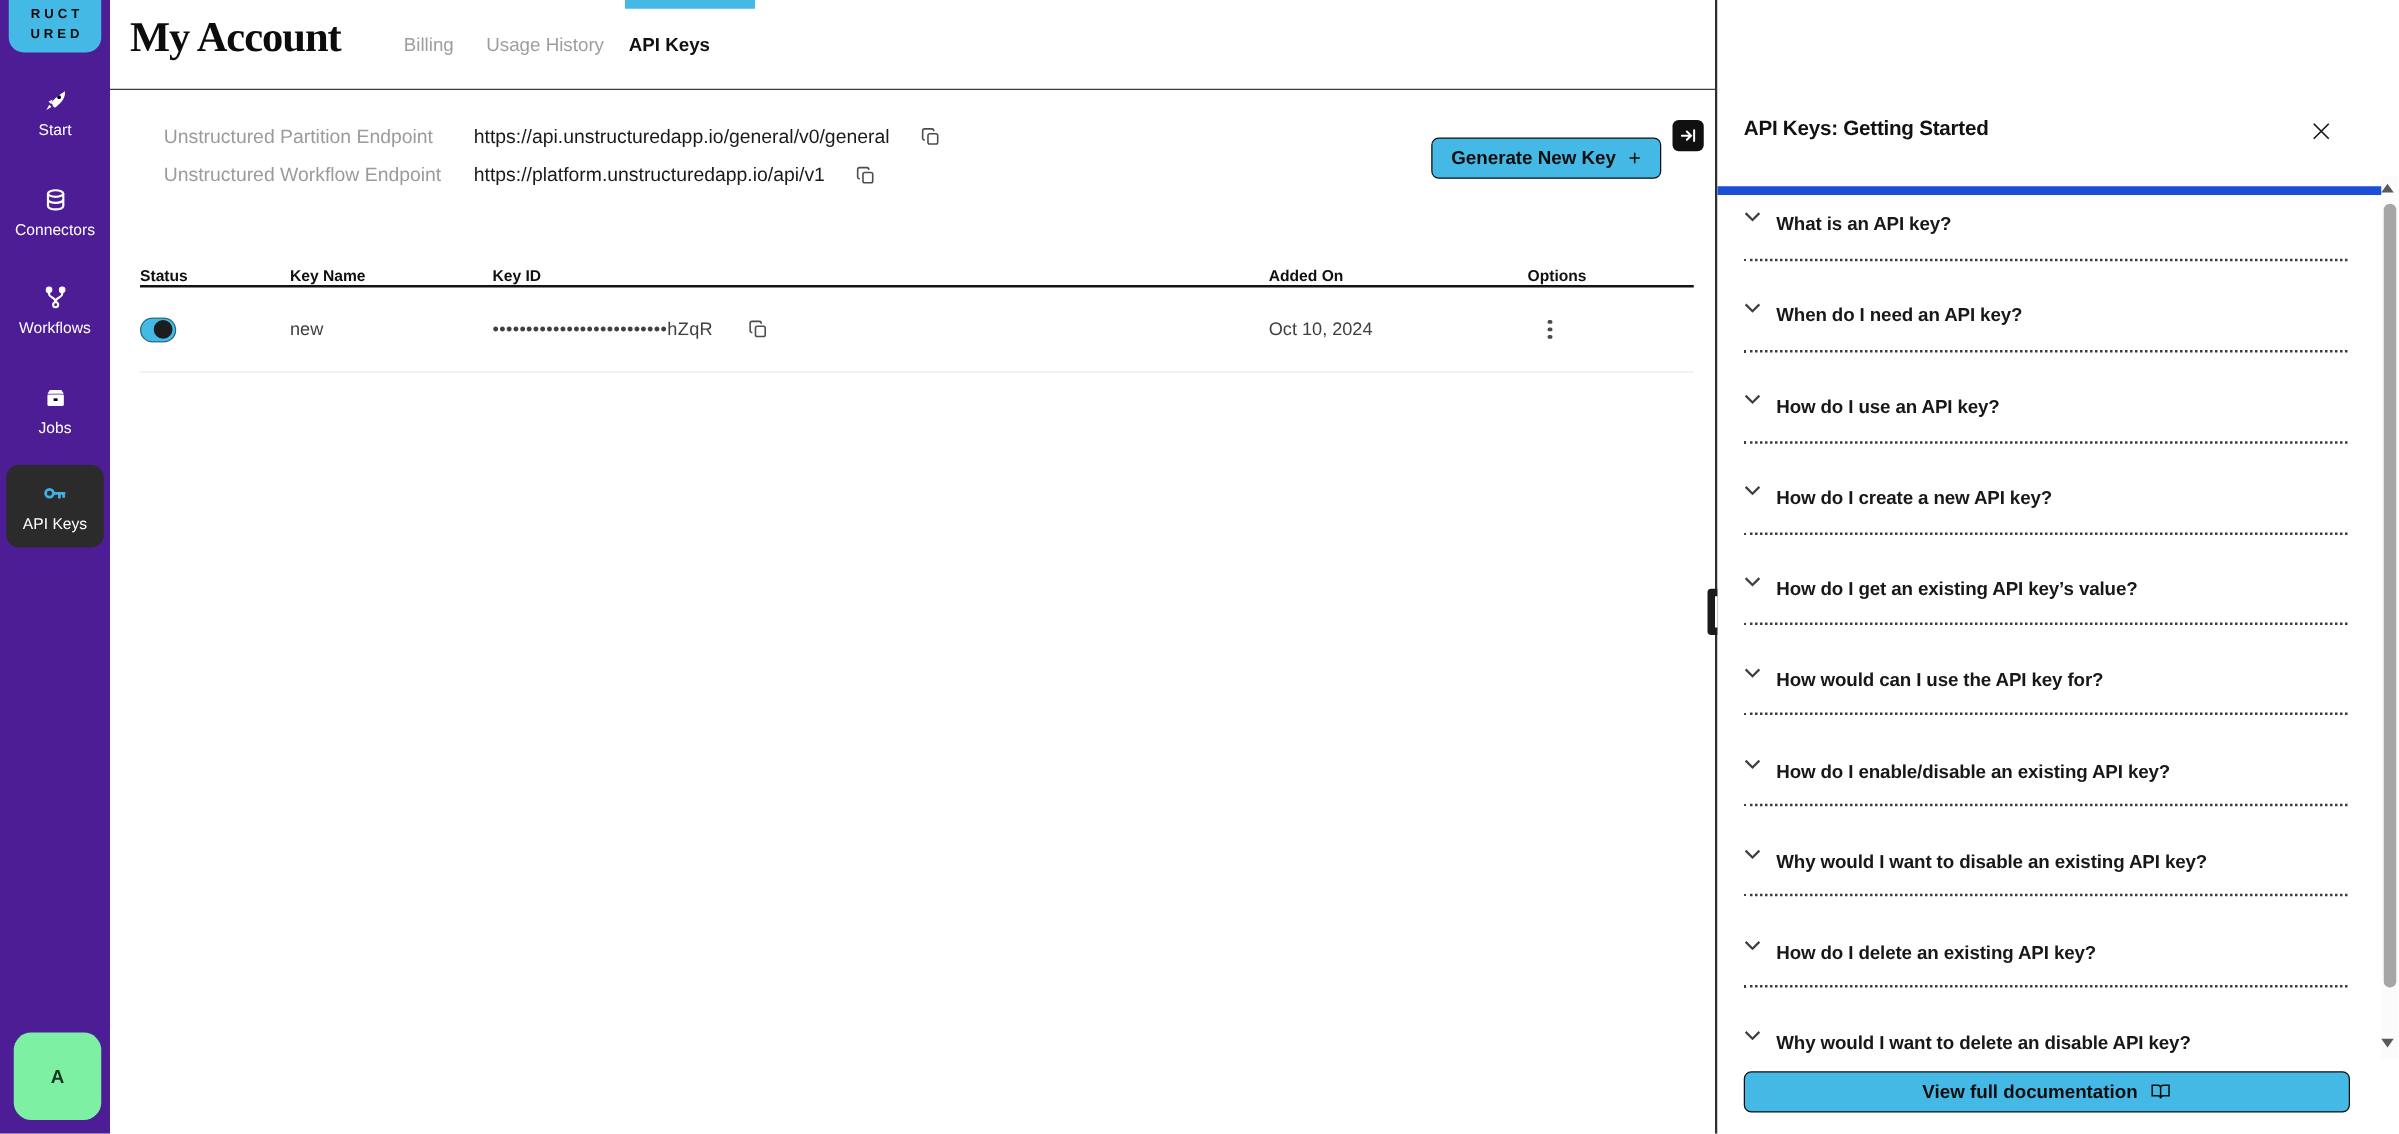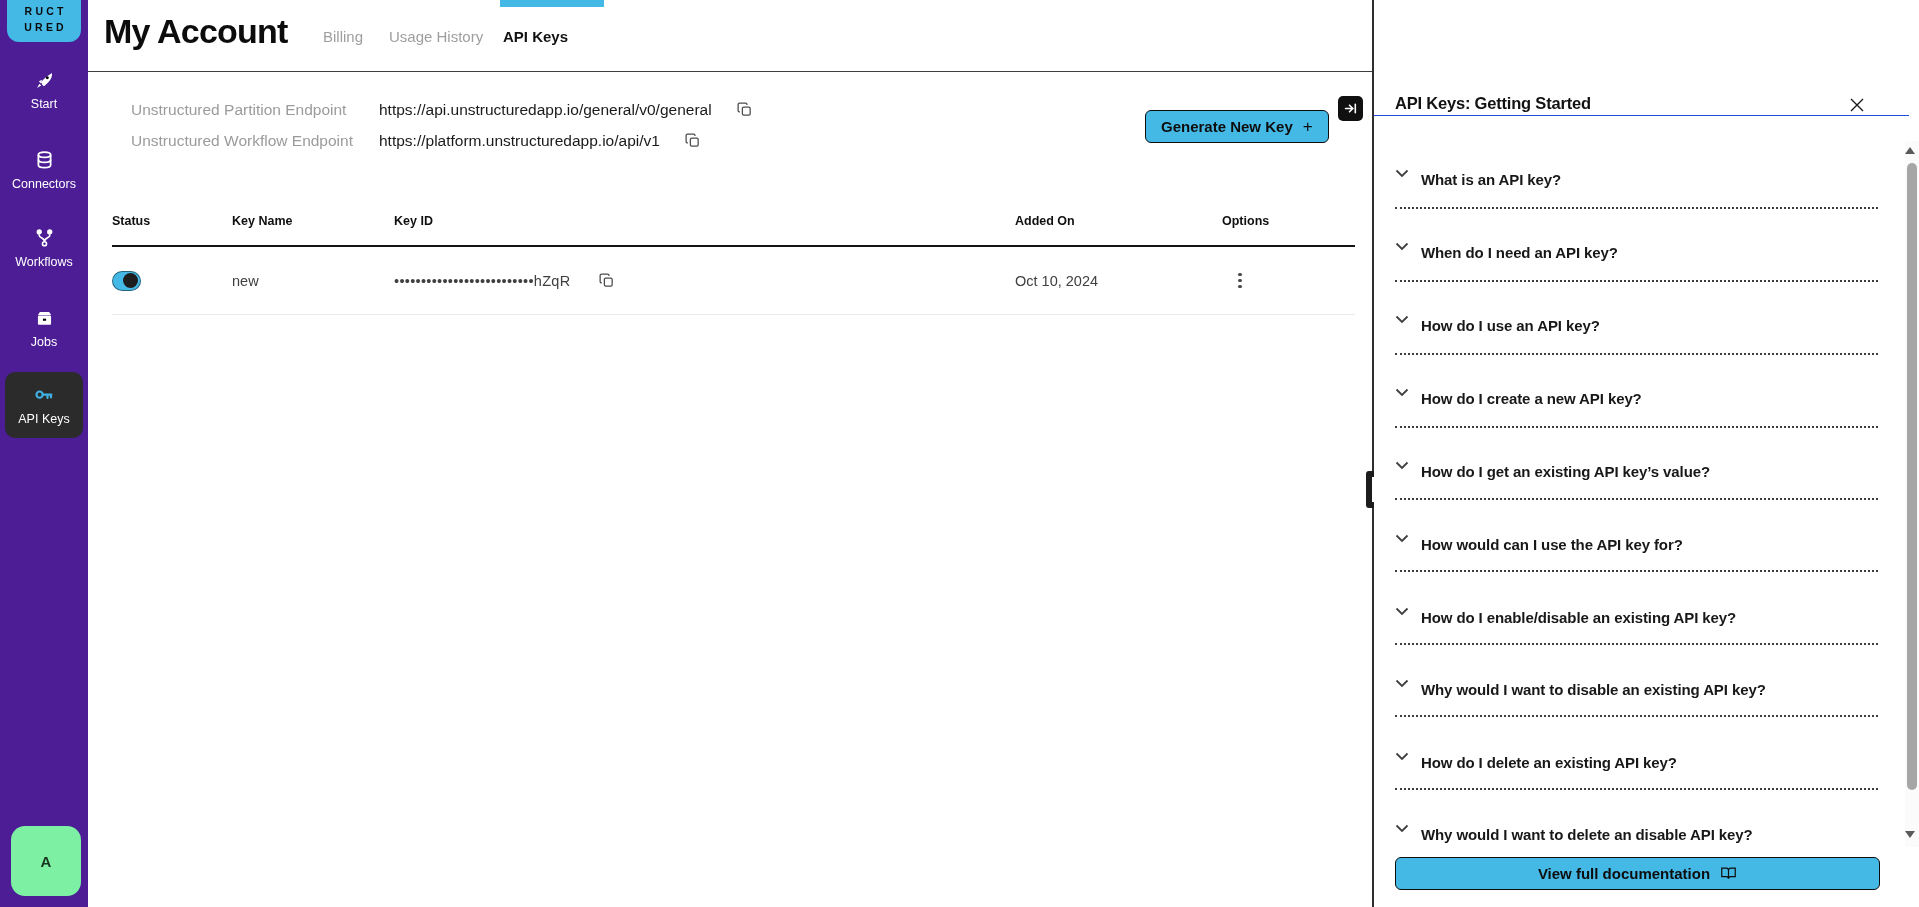--- a/index.html
+++ b/index.html
@@ -20,21 +20,21 @@
                      justify-content:center; gap:5px; }
   .avatar { position:absolute; left:11px; bottom:11px; width:70px; height:70px; background:#7df0a4;
             border-radius:14px; display:flex; align-items:center; justify-content:center;
             color:#17341f; font-weight:700; font-size:15px; cursor:pointer; }
 
   
   .main { position:absolute; left:88px; top:0; width:1285px; height:907px; background:#fff; }
   .main-header { position:absolute; top:0; left:0; right:0; height:72px;
                  border-bottom:1px solid #3f3f3f; }
   .page-title { position:absolute; left:16px; top:12px; font-size:34px; font-weight:800;
-                letter-spacing:-0.8px; color:#0c0c0c; }
+                letter-spacing:-0.8px; color:#0c0c0c;font-family:Liberation Serif, serif; }
   .tab { position:absolute; top:0; height:72px; display:flex; align-items:center;
          font-size:15px; color:#9e9e9e; cursor:pointer; }
   .tab.active { color:#111; font-weight:600; }
   .tab-indicator { position:absolute; top:0; left:412px; width:104px; height:7px; background:#45b9e6; }
 
   .endpoints { position:absolute; left:24px; top:96px; }
   .ep-row { display:flex; align-items:center; height:27px; margin-bottom:4px; }
   .ep-label { width:248px; color:#9b9b9b; font-size:15.5px;margin-left:19px; }
   .ep-value { color:#1a1a1a; font-size:15.5px; }
   .copy-btn { margin-left:24px; display:flex; align-items:center; cursor:pointer; background:none; border:none; }
@@ -43,21 +43,21 @@
                   display:flex; align-items:center; gap:10px; background:#45b9e6;
                   border:1.5px solid #0d0d0d; border-radius:6px; font-family:inherit;
                   font-size:15px; font-weight:700; color:#0d0d0d; cursor:pointer; }
   .generate-btn .plus { font-size:17px; font-weight:500; }
   .collapse-btn { position:absolute; left:1250px; top:96px; width:25px; height:25px;
                   background:#101010; border:none; border-radius:5px; display:flex;
                   align-items:center; justify-content:center; cursor:pointer; }
 
   .keys-table { position:absolute; left:24px; top:214px; width:1243px; }
   .thead, .trow { display:grid; grid-template-columns:120px 162px 621px 207px 133px; align-items:center; }
-  .thead { font-size:12.5px; font-weight:700; color:#101010; padding-bottom:17px;
+  .thead { font-size:12.5px; font-weight:700; color:#101010; 
            border-bottom:2px solid #141414; }
   .trow { height:68px; border-bottom:1px solid #ebebeb; font-size:14.5px; color:#404040; }
   .toggle { position:relative; width:29px; height:20px; background:#45b9e6;
             border:1px solid rgba(0,0,0,.45); border-radius:10px; cursor:pointer; }
   .toggle .knob { position:absolute; right:2px; top:1.5px; width:15px; height:15px;
                   border-radius:50%; background:#1d1d1d; }
   .keycell { display:flex; align-items:center; }
   .masked { letter-spacing:.3px; }
   .kebab-btn { padding:4px 0 4px 16px; background:none; border:none; cursor:pointer; display:flex; }
   .kebab-icon { width:3.5px; height:3.5px; border-radius:50%; background:#4a4a4a; margin:6px 0;
@@ -65,21 +65,21 @@
 
   
   .divider-v { position:absolute; left:1372px; top:0; width:2px; height:907px; background:#2f2f2f; }
   .divider-handle { position:absolute; left:1366px; top:471px; width:14px; height:37px;
                     background:#1c1c1c; border-radius:3px; cursor:col-resize; }
   .divider-handle::after { content:""; position:absolute; left:5.5px; top:6px; width:2.5px;
                            height:25px; background:#fff; }
 
   
   .panel { position:absolute; left:1374px; top:0; right:0; bottom:0; background:#fff; }
-  .panel-header { position:absolute; top:0; left:0; right:10px; height:116px; border-bottom:1px solid #1d4ed8; }
+  .panel-header { position:absolute; top:0; left:0; right:10px; height:156px; border-bottom:7px solid #1d4ed8; }
   .panel-title { position:absolute; left:21px; top:94px; font-size:16.5px; font-weight:800;
                  letter-spacing:-0.2px; color:#121212; }
   .close-btn { position:absolute; right:42px; top:95px; width:20px; height:20px; background:none;
                border:none; cursor:pointer; display:flex; align-items:center; justify-content:center; }
   .faq-item { position:absolute; left:21px; right:55px; height:22px; display:flex;
               align-items:center; gap:12px; cursor:pointer; }
   .faq-q { font-size:15px; font-weight:700; color:#181818; letter-spacing:-0.1px;margin-top:12px; }
   .faq-sep { position:absolute; left:21px; right:41px; border-top:2px dotted #3d3d3d; }
   .cta-btn { position:absolute; left:21px; right:39px; top:857px; height:33px; background:#45b9e6;
              border:1.5px solid #0d0d0d; border-radius:6px; display:flex; align-items:center;

